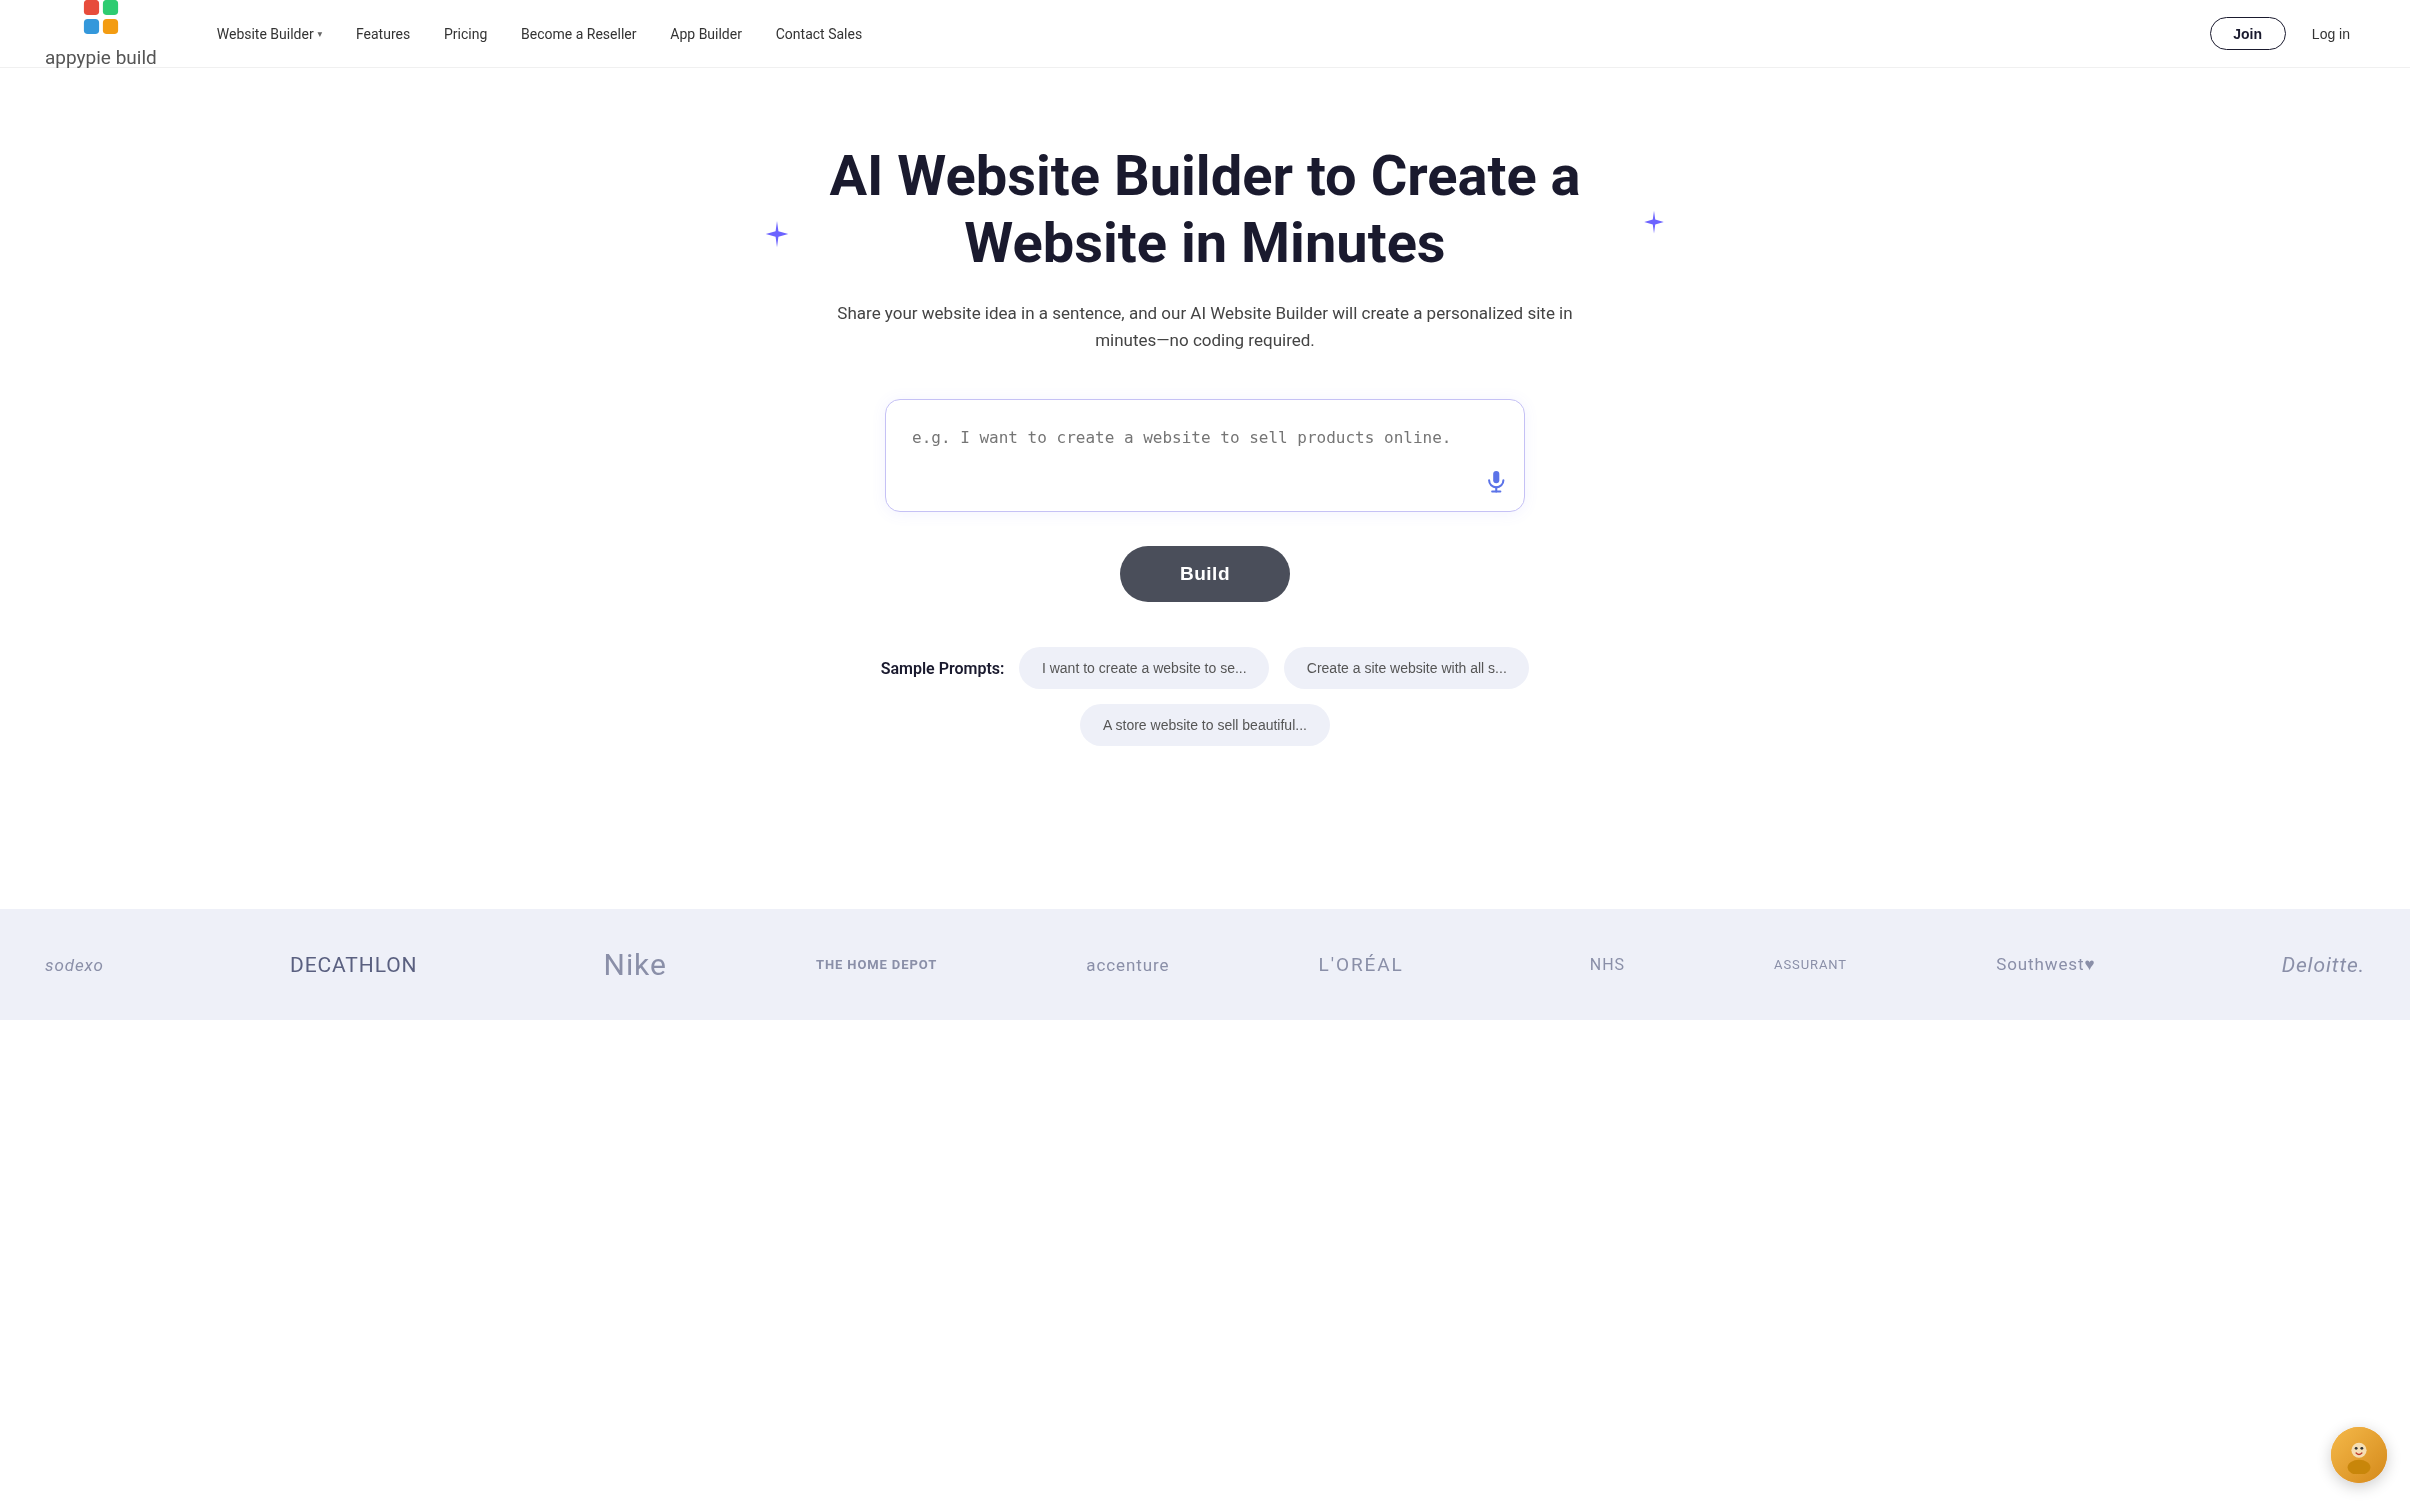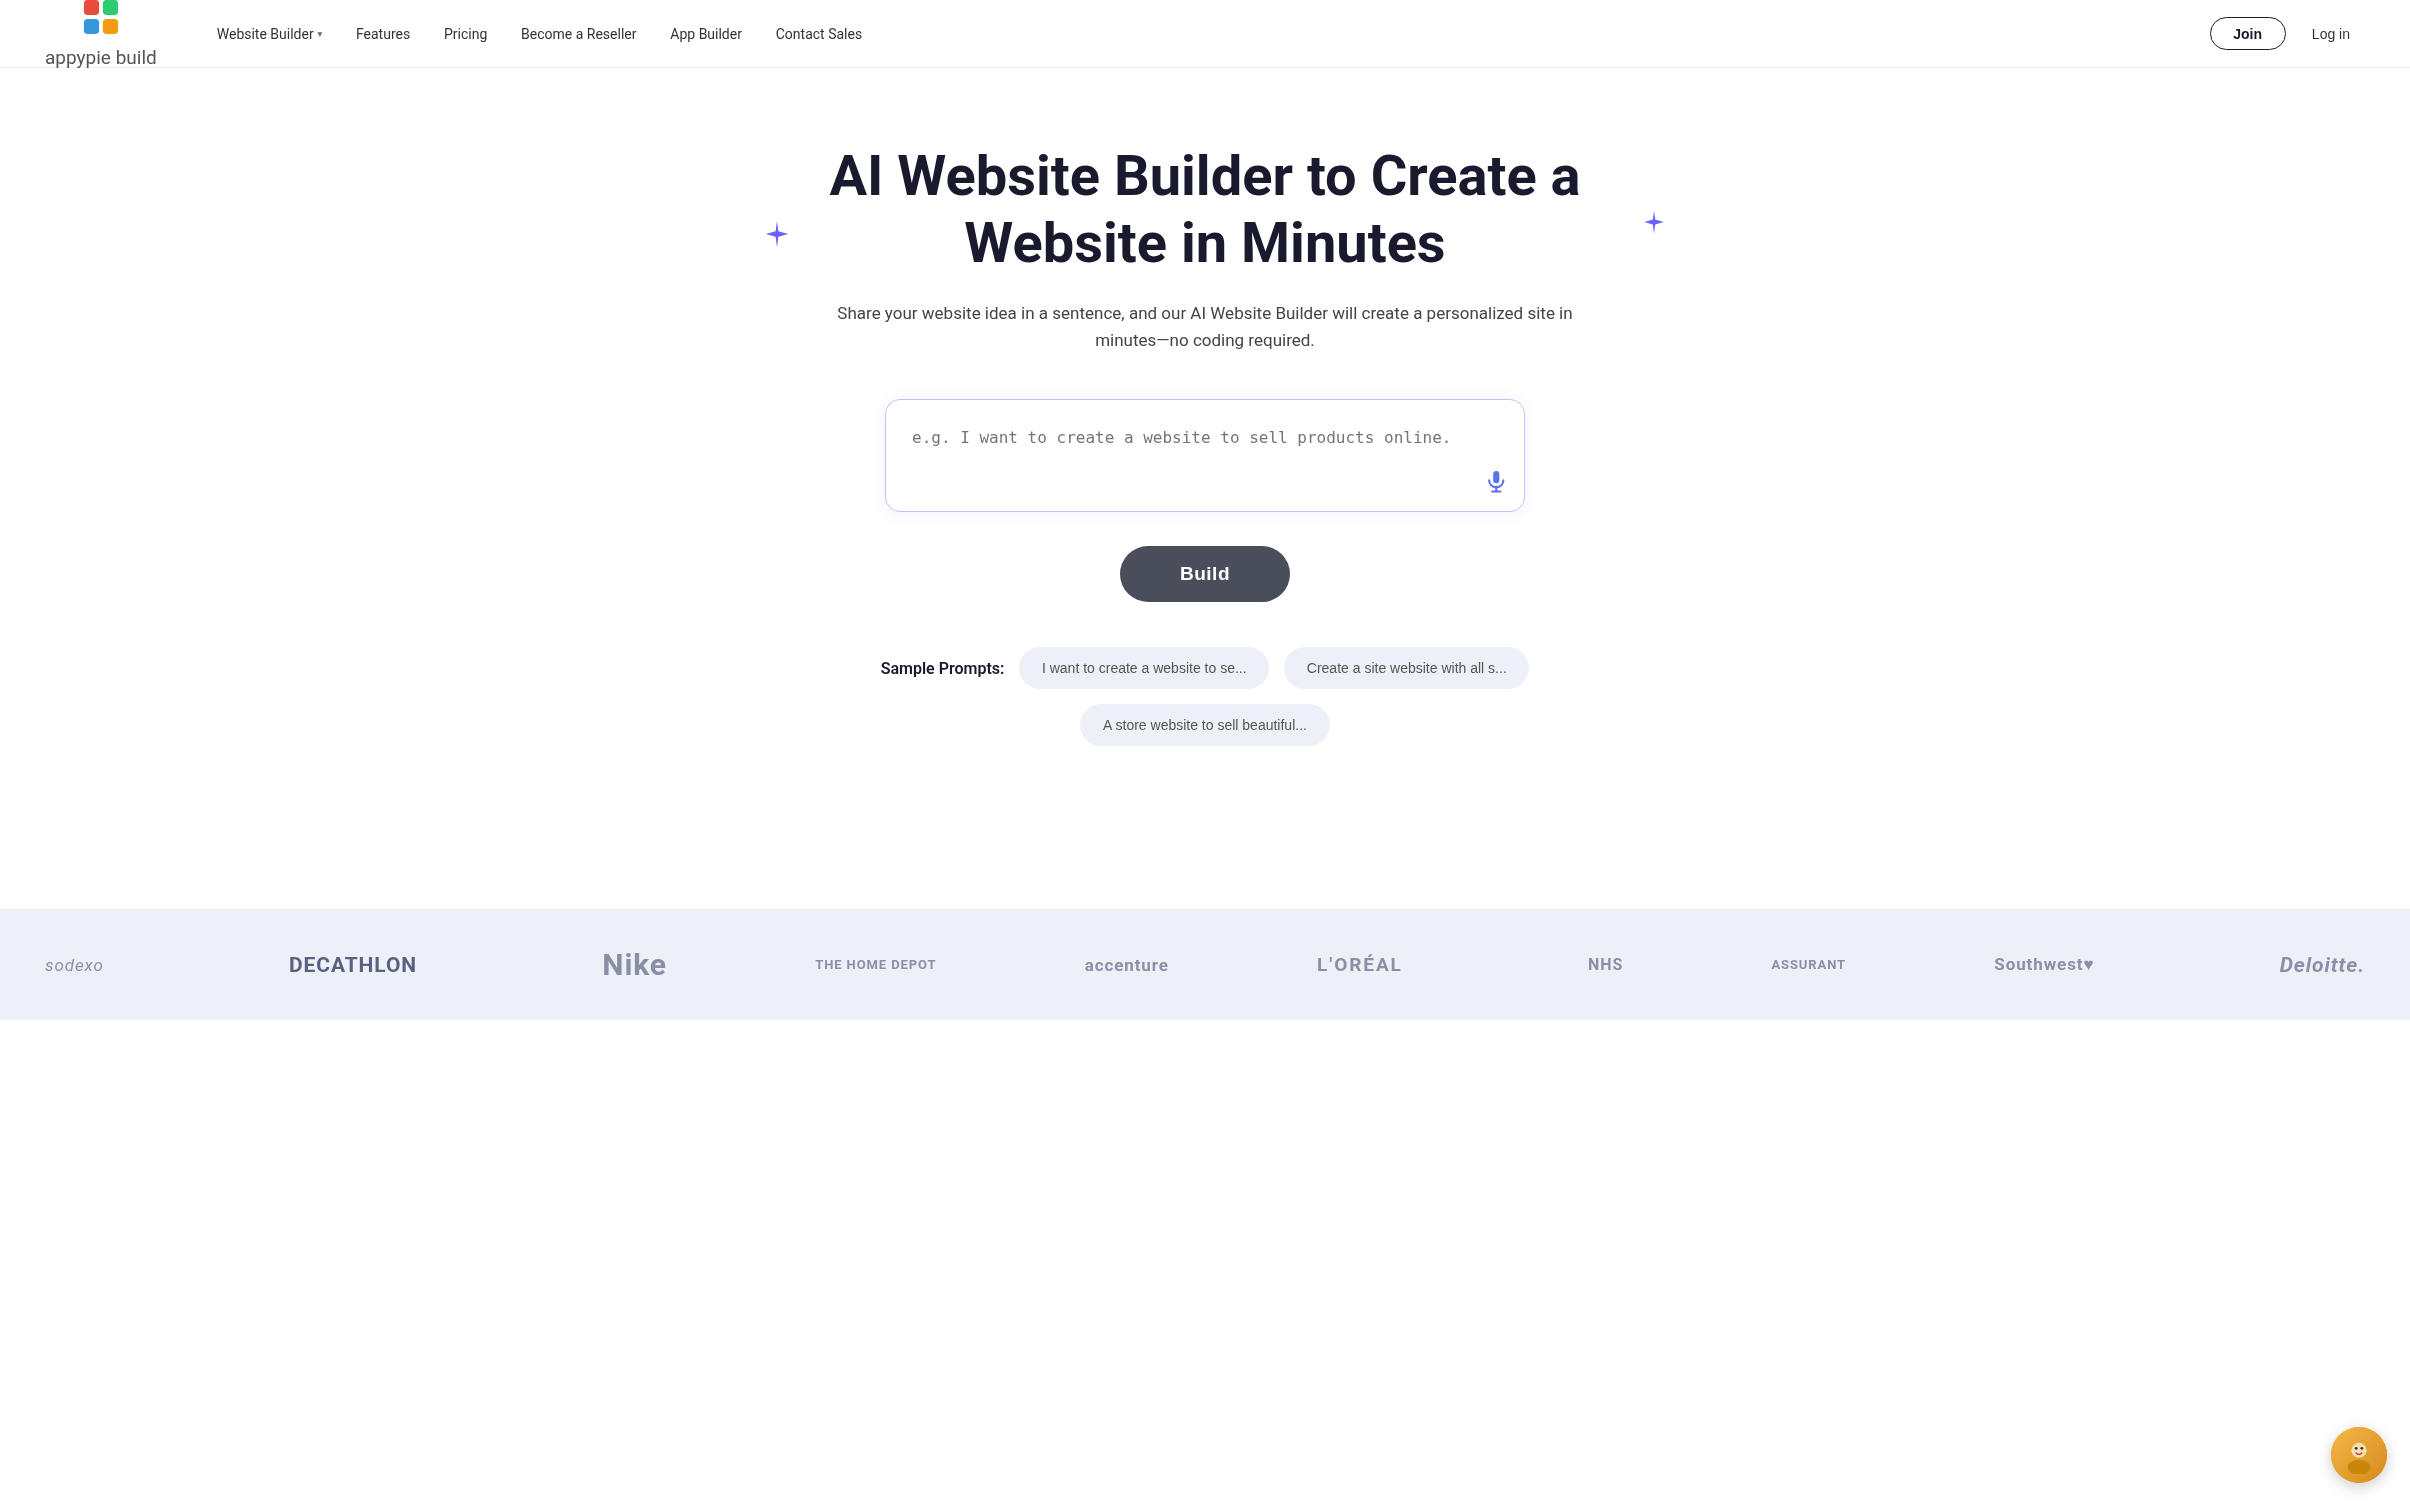--- a/index.html
+++ b/index.html
@@ -234,33 +234,33 @@
       padding: 38px 45px;
       display: flex;
       align-items: center;
       justify-content: space-between;
       gap: 68px;
       flex-wrap: wrap;
     }
 
     .brand-logo {
       font-size: 17px;
-      font-weight: 700;
+      font-weight: 400;
       color: #8a8fa8;
       letter-spacing: 0.9px;
       white-space: nowrap;
     }
 
     .brand-logo.light {
       font-weight: 400;
       font-style: italic;
     }
 
     .brand-logo.bold {
-      font-weight: 700;
+      font-weight: 400;
       font-size: 21px;
       padding-left: 37px;
     }
 
     
     .chat-avatar {
       position: fixed;
       bottom: 22.6px;
       right: 22.6px;
       width: 56px;

